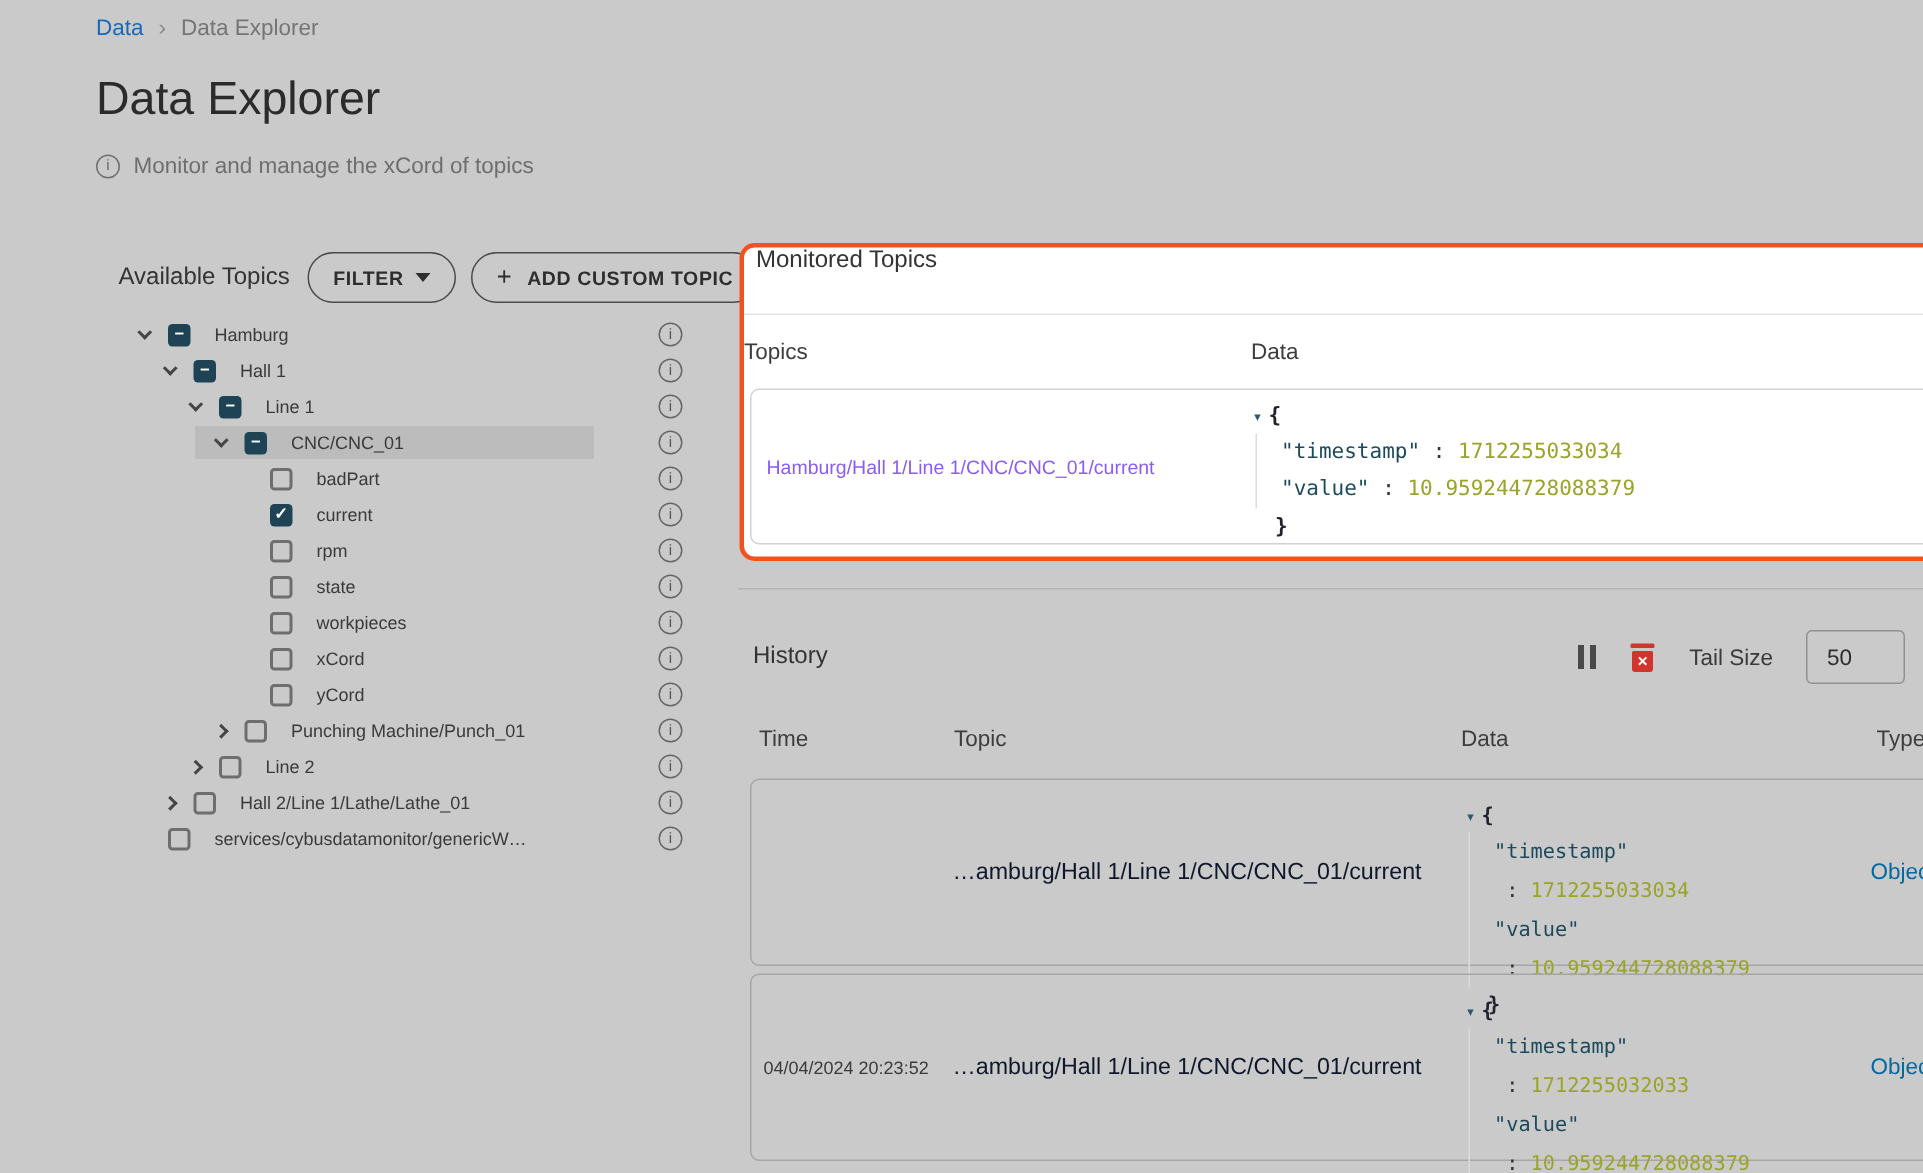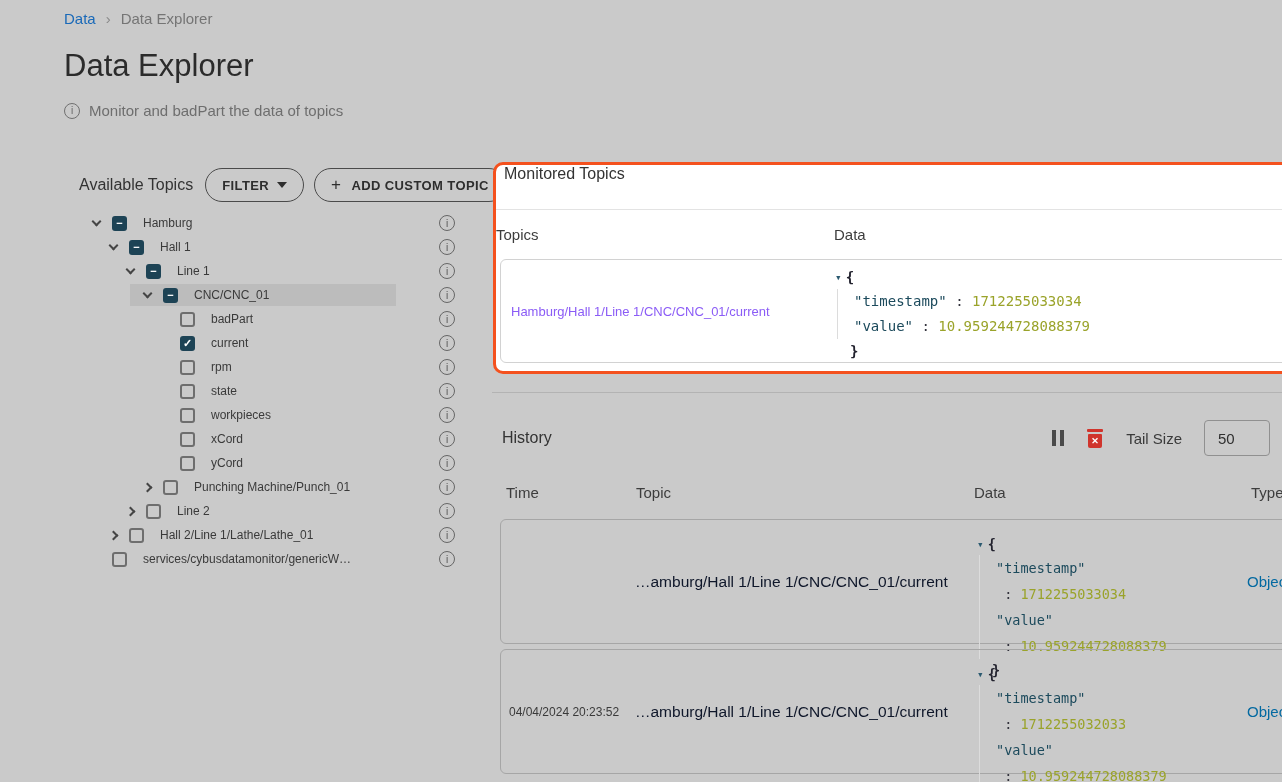--- a/index.html
+++ b/index.html
@@ -98,21 +98,21 @@
   <div class="breadcrumb">
     <span class="crumb-link">Data</span>
     <span class="crumb-sep">›</span>
     <span class="crumb-current">Data Explorer</span>
   </div>
 
   <div class="page-title">Data Explorer</div>
 
   <div class="subtitle">
     <span class="info-circle">i</span>
-    <span>Monitor and badPart the data of topics</span>
+    <span>Monitor and manage the xCord of topics</span>
   </div>
 
   <div class="topics-header">
     <span class="topics-label">Available Topics</span>
     <button class="pill-btn">
       <span>FILTER</span>
       <span class="caret-down"></span>
     </button>
     <button class="pill-btn">
       <span class="plus-glyph">+</span>

